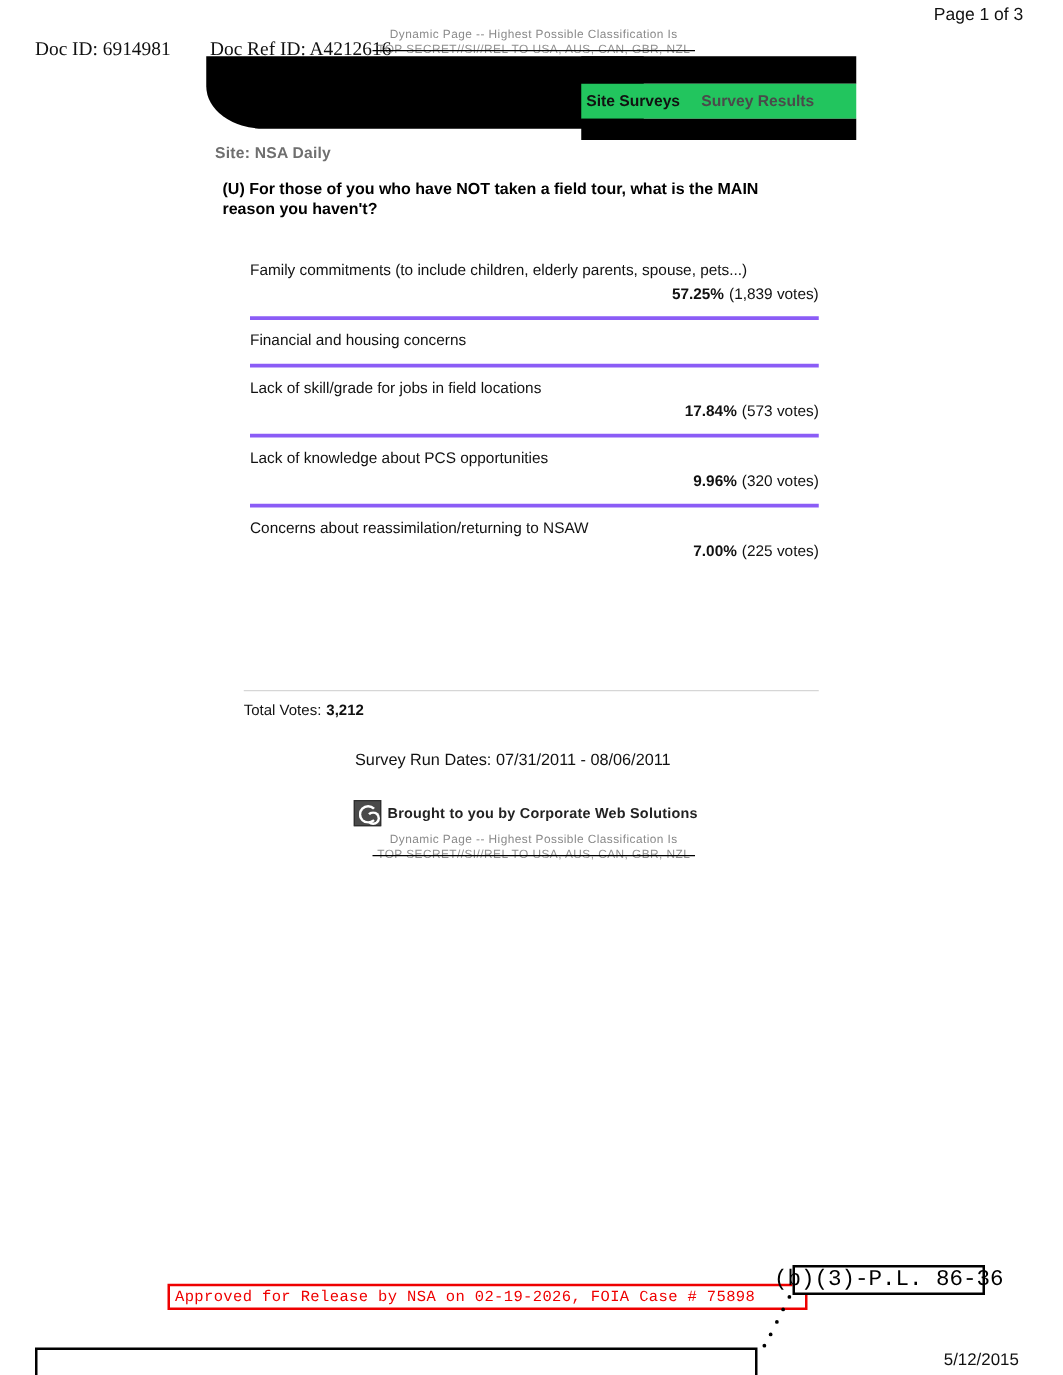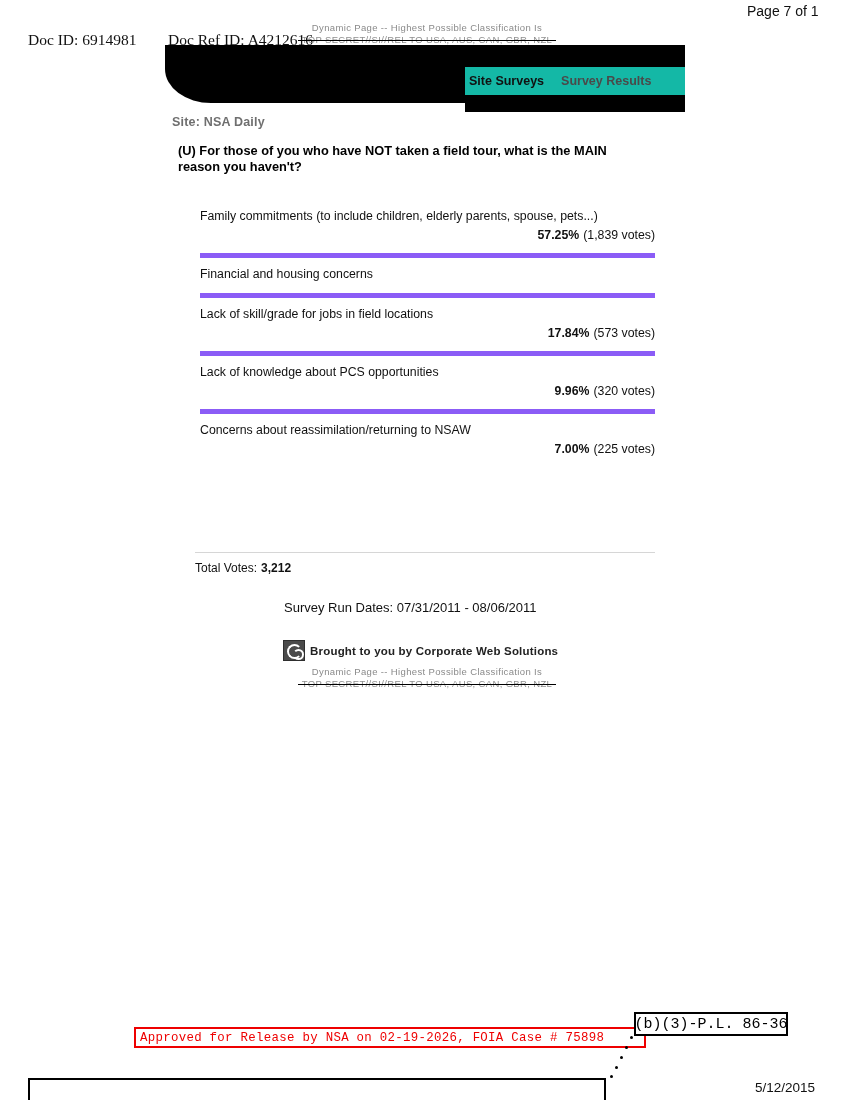--- a/index.html
+++ b/index.html
@@ -88,21 +88,21 @@
     width: 220px;
     height: 17px;
     background: #000;
   }
   .navstrip {
     position: absolute;
     left: 300px;
     top: 22px;
     width: 220px;
     height: 28px;
-    background: #14b8a6;
+    background: #22c55e;
     display: flex;
     align-items: center;
     gap: 17px;
     padding-left: 4px;
     box-sizing: border-box;
   }
   .nav-item {
     font-size: 12.5px;
     font-weight: bold;
     color: #111;
@@ -137,21 +137,21 @@
   #options {
     position: absolute;
     left: 200px;
     top: 200px;
     width: 455px;
   }
   .option {
     position: relative;
     padding-top: 8px;
   }
-  .option + .option { border-top: 5px solid #8b5cf6; margin-top: 11px; }
+  .option + .option { border-top: 3px solid #8b5cf6; margin-top: 11px; }
   .option-label {
     font-size: 12.3px;
     line-height: 16px;
     color: #111;
     width: 420px;
   }
   .option-result {
     text-align: right;
     font-size: 12.3px;
     color: #111;
@@ -250,21 +250,21 @@
   }
   #exemption-box {
     position: absolute;
     left: 634px;
     top: 1012px;
     width: 154px;
     height: 24px;
     border: 2px solid #000;
     box-sizing: border-box;
     font-family: "Liberation Mono", monospace;
-    font-size: 15px;
+    font-size: 18px;
     display: flex;
     align-items: center;
     justify-content: center;
     background: #fff;
     white-space: nowrap;
   }
   #leader-dots {
     position: absolute;
     left: 604px;
     top: 1036px;
@@ -287,21 +287,21 @@
     border: 2.5px solid #000;
     box-sizing: border-box;
     background: #fff;
   }
 </style>
 </head>
 <body>
 
 <div class="doc-stamp" id="doc-id">Doc ID: 6914981</div>
 <div class="doc-stamp" id="doc-ref">Doc Ref ID: A4212616</div>
-<div class="doc-stamp" id="page-of">Page 7 of 1</div>
+<div class="doc-stamp" id="page-of">Page 1 of 3</div>
 <div class="doc-stamp" id="print-date">5/12/2015</div>
 
 <div class="class-banner" id="banner-top">
   <div>Dynamic Page -- Highest Possible Classification Is</div>
   <div><span class="line2">TOP SECRET//SI//REL TO USA, AUS, CAN, GBR, NZL</span></div>
 </div>
 
 <div id="masthead">
   <div class="redact-main"></div>
   <div class="redact-top-right"></div>

